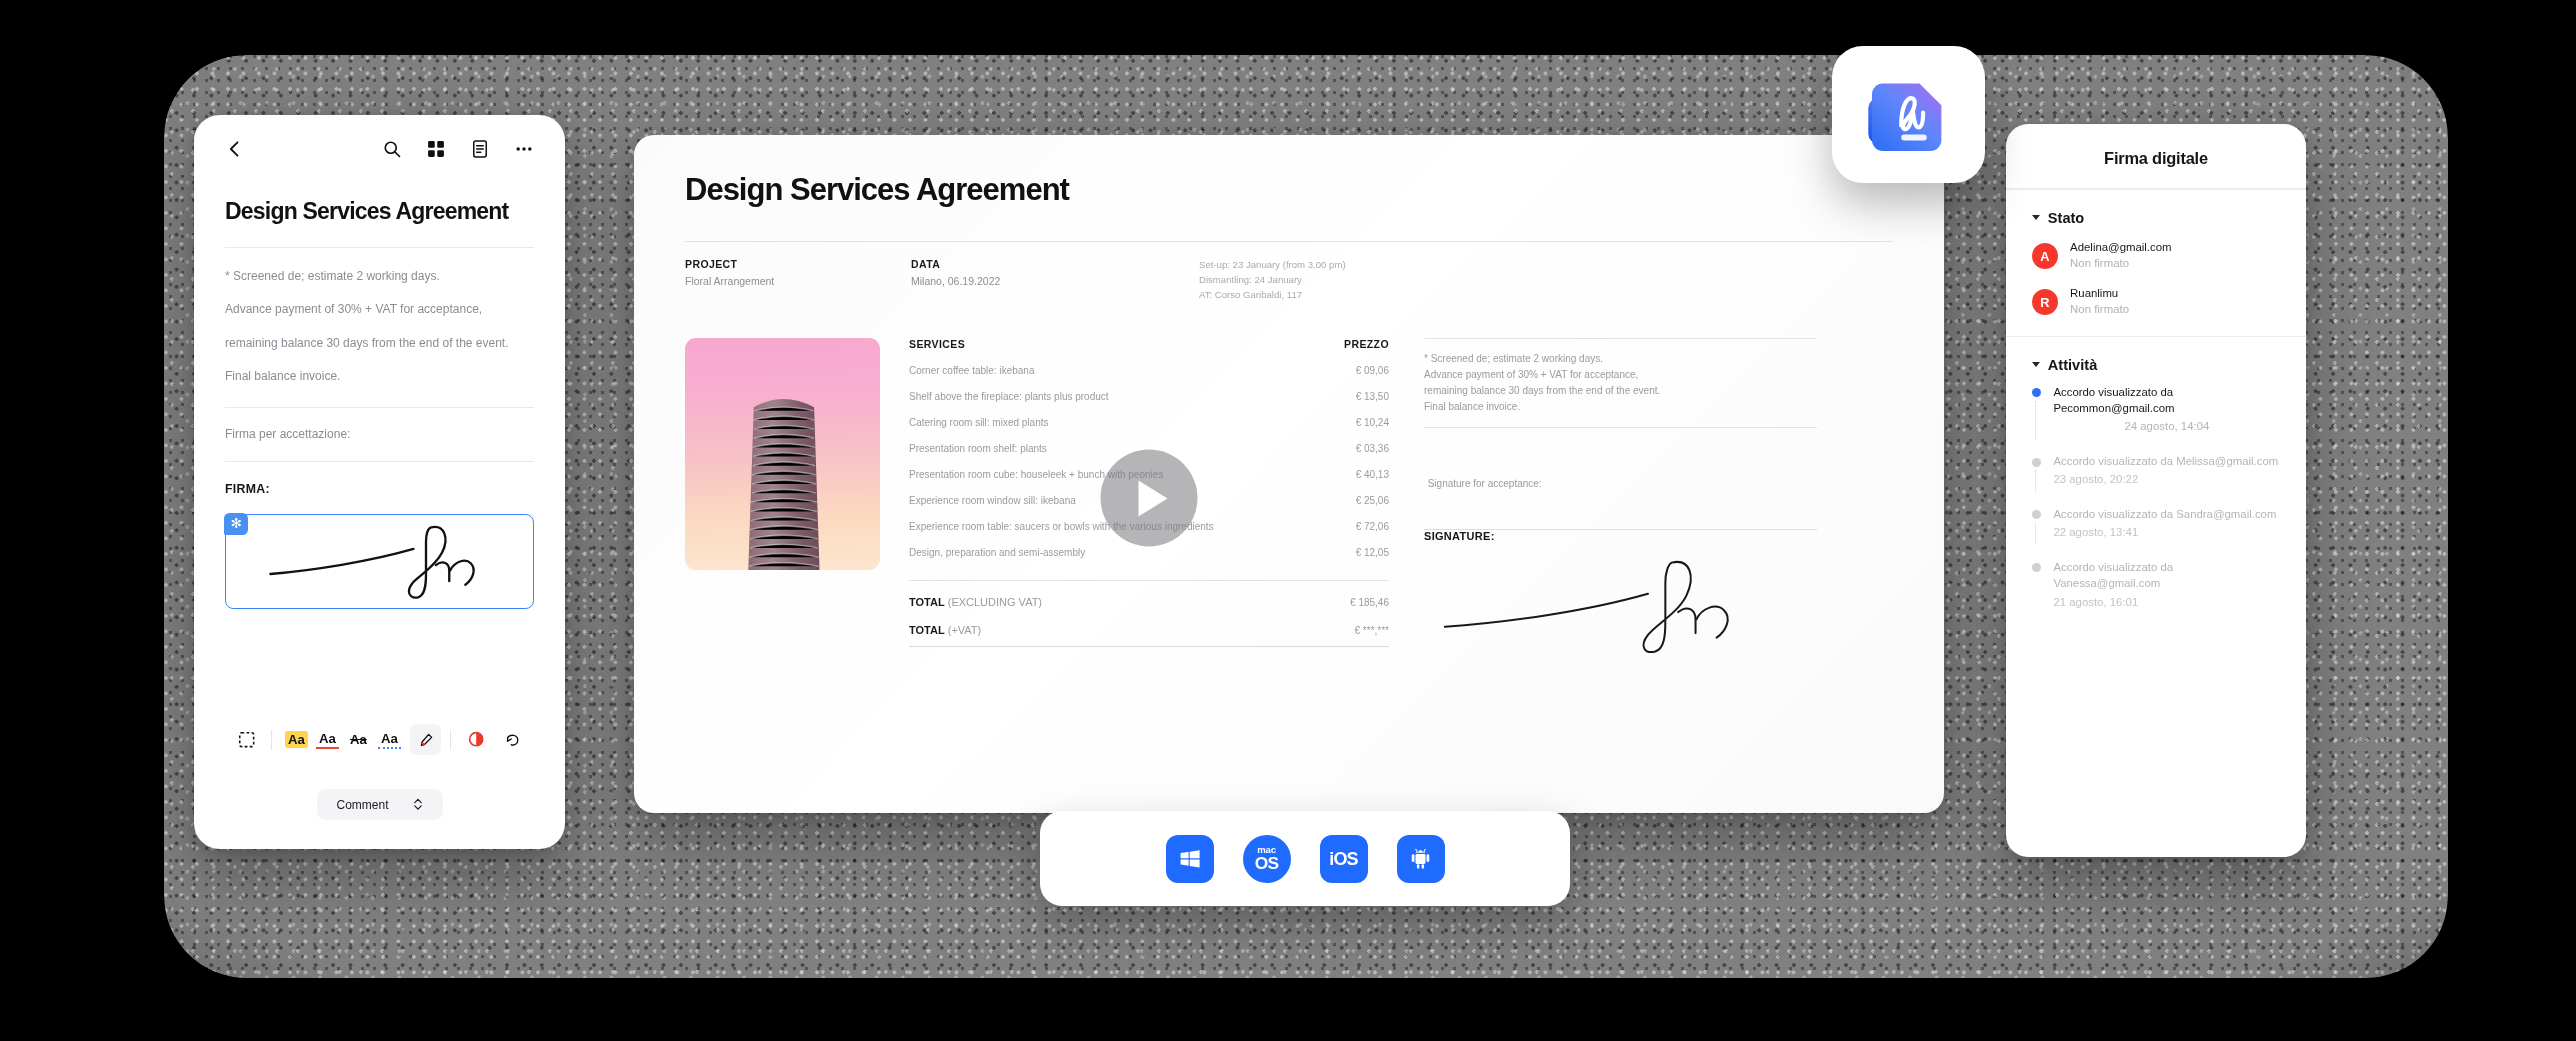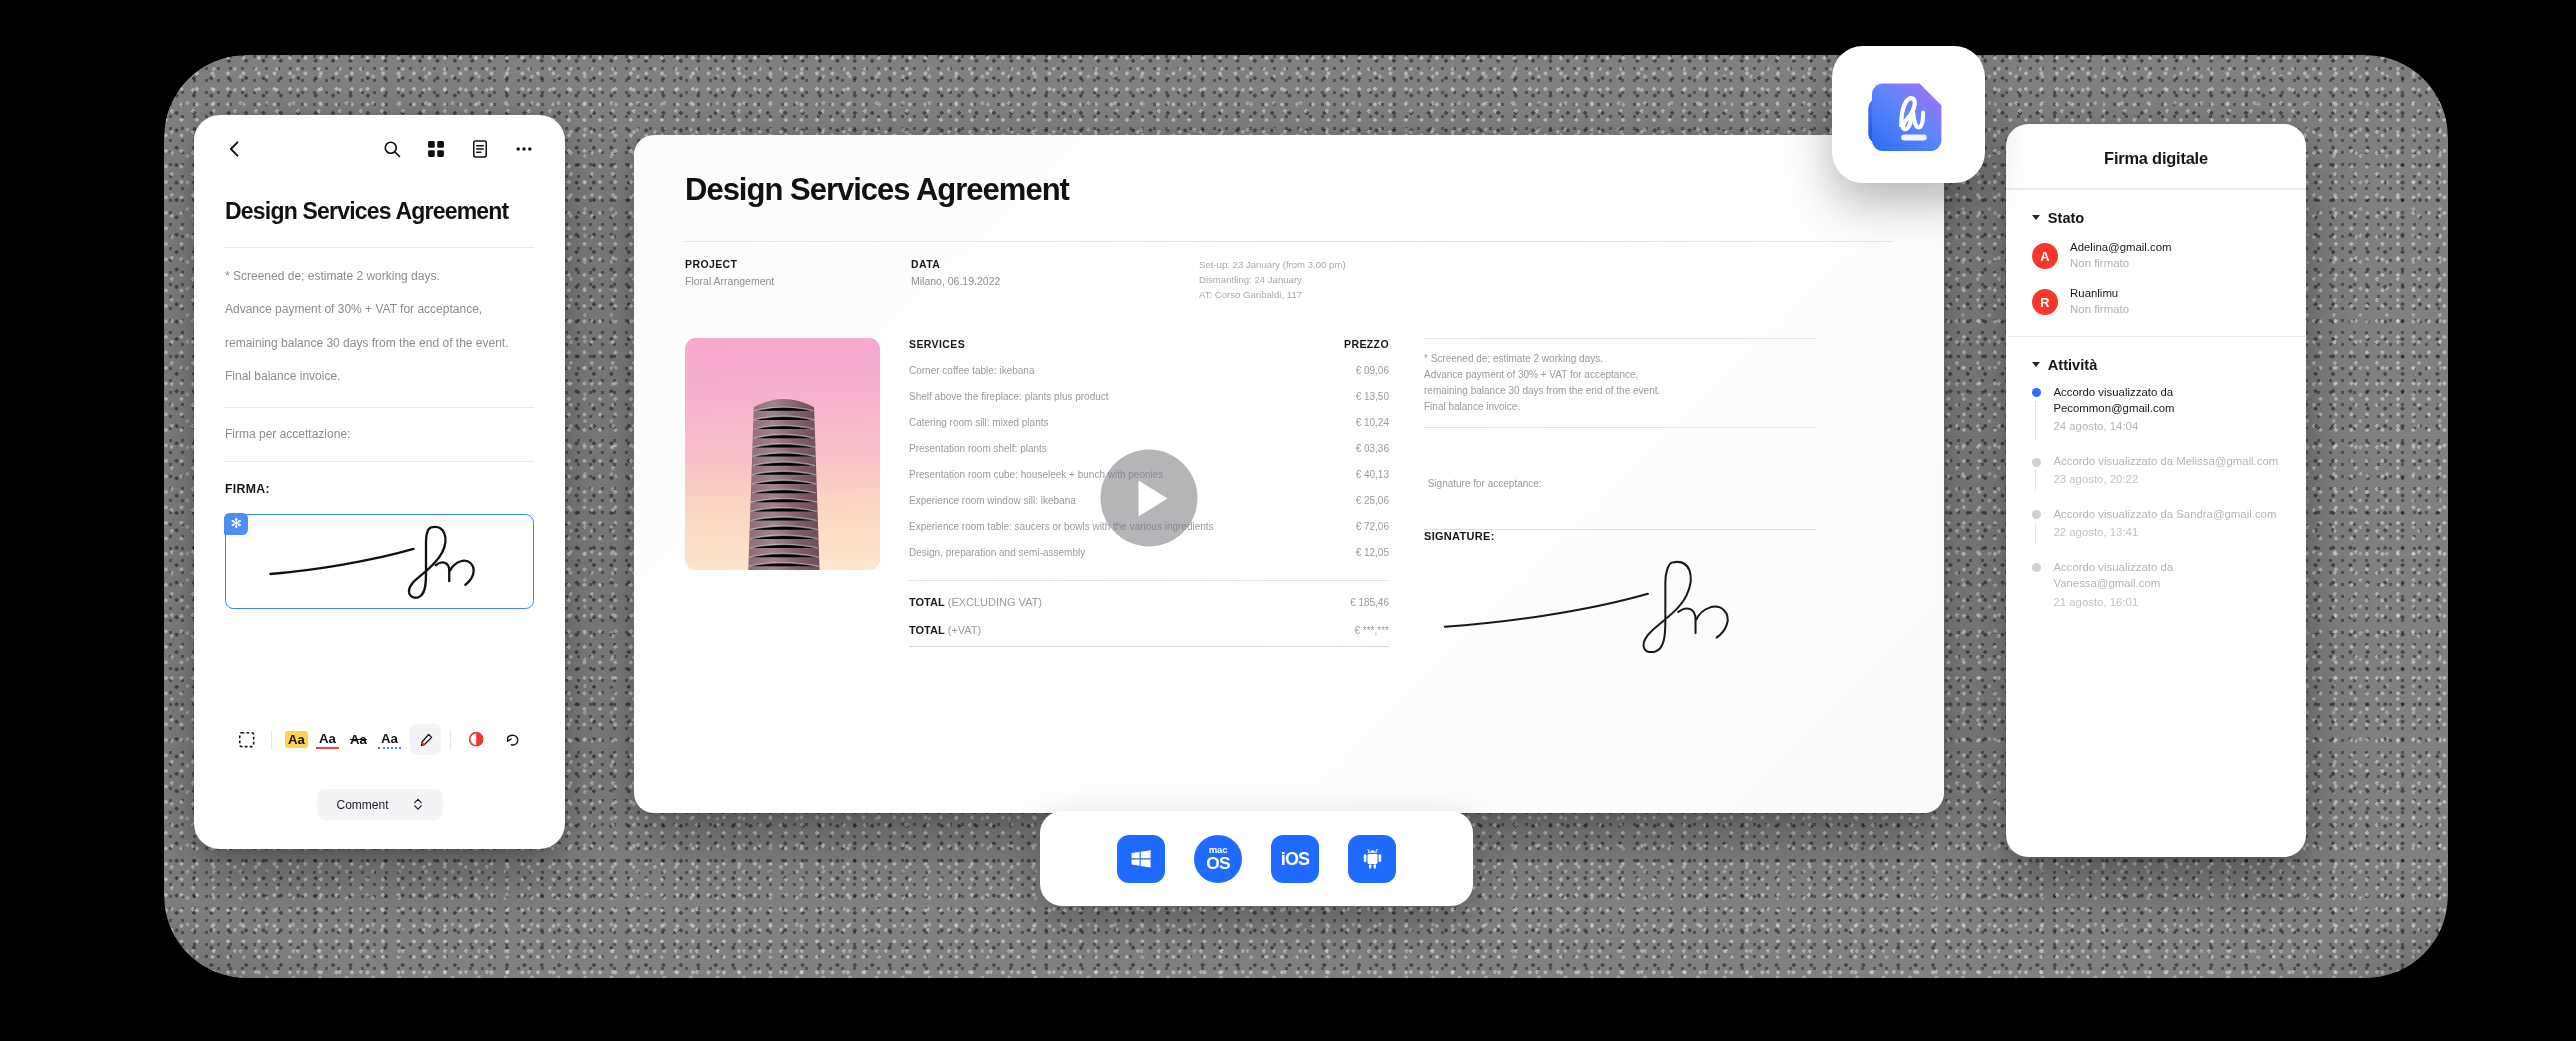--- a/index.html
+++ b/index.html
@@ -177,33 +177,33 @@
   .act .dotcol { width: 9px; flex: none; position: relative; }
   .act .dot { width: 9px; height: 9px; border-radius: 50%; background: #cfcfd6; margin-top: 4.6px; }
   .act.active .dot { background: #2f6ff5; }
   .act .stem { position: absolute; left: 3.7px; top: 17.4px; bottom: -3.7px; width: 0;
                border-left: 1.4px dotted #d2d2d9; }
   .act:last-child .stem { display: none; }
   .act .txt { font-size: 11.4px; line-height: 1.45; }
   .act .t1 { color: #b4b4bc; }
   .act.active .t1 { color: #17171c; }
   .act .t2 { color: #c2c2c9; margin-top: 1.8px; }
-  .act.active .t2 { color: #b3b3bb; }
+  .act.active .t2 { color: #b3b3bb; text-align: center; }
 
   
   #app-badge {
     position: absolute; left: 1832px; top: 46px; width: 153px; height: 137px;
     background: #fff; border-radius: 31px;
     box-shadow: 0 20px 46px rgba(0,0,0,.28);
     display: flex; align-items: center; justify-content: center;
   }
 
   
   #plat-bar {
-    position: absolute; left: 1040px; top: 811px; width: 433px; height: 95px;
+    position: absolute; left: 1040px; top: 811px; width: 530px; height: 95px;
     border-radius: 22px; background: #fff;
     box-shadow: 0 16.4px 42px rgba(0,0,0,.26);
     display: flex; align-items: center; justify-content: center; gap: 29px;
   }
   #plat-bar::before {
     content: ""; position: absolute; inset: -2.7px; border-radius: 25px; z-index: -1;
     background: linear-gradient(100deg,#2f6ff5 0%,#4f7dfb 40%,#9a6df2 72%,#ef6ad0 100%);
   }
   .plat {
     width: 48px; height: 48px; background: #1f6bff; color: #fff;

